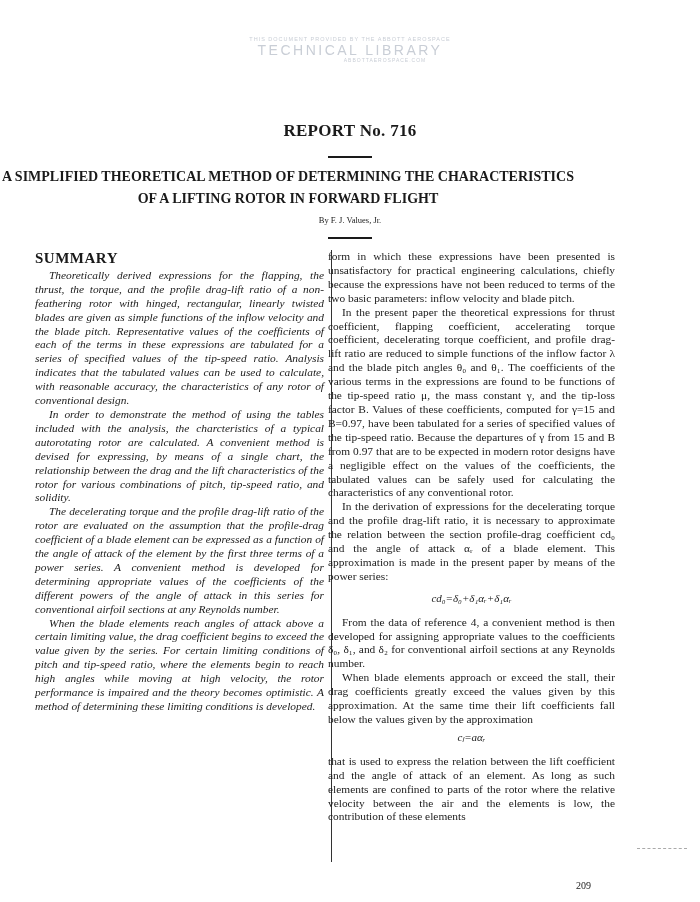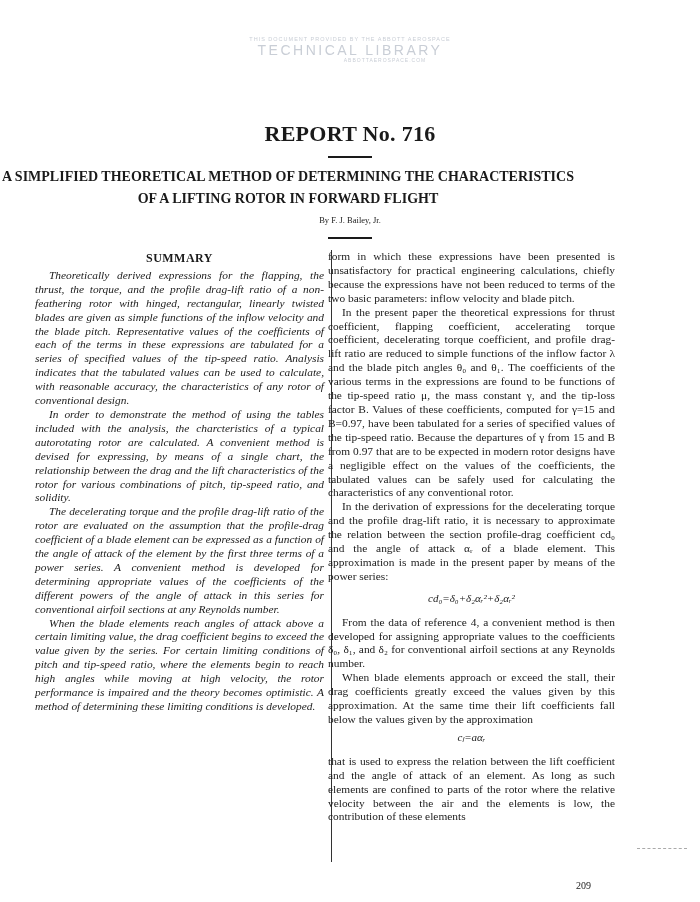--- a/index.html
+++ b/index.html
@@ -3,32 +3,32 @@
 <meta charset="utf-8">
 <style>
   html, body { margin:0; padding:0; background:#ffffff; }
   body { width:700px; height:902px; position:relative; overflow:hidden;
          font-family:"DejaVu Serif","Liberation Serif",serif; color:#1a1a1a; }
   .watermark { position:absolute; top:2px; left:0; width:700px; text-align:center; color:#c9ced6;margin-top:34px; }
   .wm-top { font-family:"Liberation Sans",sans-serif; font-size:5.5px; letter-spacing:1px; }
   .wm-main { font-family:"Liberation Sans",sans-serif; font-size:14px; letter-spacing:2.5px; line-height:14px; margin-top:1px; }
   .wm-url { font-family:"Liberation Sans",sans-serif; font-size:5px; letter-spacing:1px; padding-left:70px; }
   .report-no { position:absolute; top:121px; left:0; width:700px; text-align:center;
-               font-family:"Liberation Serif",serif; font-weight:bold; font-size:22px; letter-spacing:0.3px; }
+               font-family:"Liberation Serif",serif; font-weight:bold; font-size:17px; letter-spacing:0.3px; }
   .rule { position:absolute; height:1.5px; background:#1a1a1a; width:44px; left:328px; }
   .title { position:absolute; top:166px; left:0; width:576px; text-align:center;
            font-family:"Liberation Serif",serif; font-weight:bold; font-size:14px; line-height:22px; }
   .byline { position:absolute; top:215px; left:0; width:700px; text-align:center;
             font-family:"Liberation Serif",serif; font-size:8.5px; }
   .col { position:absolute; font-family:"Liberation Serif",serif; font-size:11.4px; line-height:13.9px; text-align:justify; }
   .col p { margin:0; text-indent:14px; }
   .col-left { left:35px; top:250px; width:289px; }
   .col-right { left:328px; top:250px; width:287px; }
   .col-left .summary-text p { font-style:italic; }
-  .heading { text-align:center; font-weight:bold; font-size:12px; letter-spacing:0.5px; margin:2px 0 3px 0; }
+  .heading { text-align:left; font-weight:bold; font-size:15px; letter-spacing:0.5px; margin:2px 0 3px 0; }
   .heading.intro { margin:7px 0 4px 0; }
   .divider { position:absolute; left:331px; top:250px; width:1px; height:612px; background:#333; }
   .equation { text-align:center; font-style:italic; margin:8px 0 10px 0; font-size:11px; }
   .equation.small { margin:4px 0 10px 0; }
   .no-indent { text-indent:0 !important; }
   .page-num { position:absolute; top:880px; left:576px; font-family:"Liberation Serif",serif; font-size:10px; }
   .margin-dash { position:absolute; top:848px; left:637px; width:50px; height:1px; border-top:1px dashed #aaa; }
 </style>
 </head>
 <body>
@@ -39,40 +39,40 @@
   <div class="wm-url">ABBOTTAEROSPACE.COM</div>
 </div>
 
 <div class="report-no">REPORT No. 716</div>
 <div class="rule" style="top:156px;"></div>
 
 <div class="title">
   <div>A SIMPLIFIED THEORETICAL METHOD OF DETERMINING THE CHARACTERISTICS</div>
   <div>OF A LIFTING ROTOR IN FORWARD FLIGHT</div>
 </div>
-<div class="byline">By F. J. Bailey, Jr.</div>
+<div class="byline">By F. J. Values, Jr.</div>
 <div class="rule" style="top:237px;"></div>
 
 <div class="divider"></div>
 
 <div class="col col-left">
   <div class="heading">SUMMARY</div>
   <div class="summary-text">
     <p>Theoretically derived expressions for the flapping, the thrust, the torque, and the profile drag-lift ratio of a non-feathering rotor with hinged, rectangular, linearly twisted blades are given as simple functions of the inflow velocity and the blade pitch. Representative values of the coefficients of each of the terms in these expressions are tabulated for a series of specified values of the tip-speed ratio. Analysis indicates that the tabulated values can be used to calculate, with reasonable accuracy, the characteristics of any rotor of conventional design.</p>
     <p>In order to demonstrate the method of using the tables included with the analysis, the charcteristics of a typical autorotating rotor are calculated. A convenient method is devised for expressing, by means of a single chart, the relationship between the drag and the lift characteristics of the rotor for various combinations of pitch, tip-speed ratio, and solidity.</p>
     <p>The decelerating torque and the profile drag-lift ratio of the rotor are evaluated on the assumption that the profile-drag coefficient of a blade element can be expressed as a function of the angle of attack of the element by the first three terms of a power series. A convenient method is developed for determining appropriate values of the coefficients of the different powers of the angle of attack in this series for conventional airfoil sections at any Reynolds number.</p>
     <p>When the blade elements reach angles of attack above a certain limiting value, the drag coefficient begins to exceed the value given by the series. For certain limiting conditions of pitch and tip-speed ratio, where the elements begin to reach high angles while moving at high velocity, the rotor performance is impaired and the theory becomes optimistic. A method of determining these limiting conditions is developed.</p>
   </div>
 </div>
 
 <div class="col col-right">
   <p class="no-indent">form in which these expressions have been presented is unsatisfactory for practical engineering calculations, chiefly because the expressions have not been reduced to terms of the two basic parameters: inflow velocity and blade pitch.</p>
   <p>In the present paper the theoretical expressions for thrust coefficient, flapping coefficient, accelerating torque coefficient, decelerating torque coefficient, and profile drag-lift ratio are reduced to simple functions of the inflow factor λ and the blade pitch angles θ₀ and θ₁. The coefficients of the various terms in the expressions are found to be functions of the tip-speed ratio μ, the mass constant γ, and the tip-loss factor B. Values of these coefficients, computed for γ=15 and B=0.97, have been tabulated for a series of specified values of the tip-speed ratio. Because the departures of γ from 15 and B from 0.97 that are to be expected in modern rotor designs have a negligible effect on the values of the coefficients, the tabulated values can be safely used for calculating the characteristics of any conventional rotor.</p>
   <p>In the derivation of expressions for the decelerating torque and the profile drag-lift ratio, it is necessary to approximate the relation between the section profile-drag coefficient cd₀ and the angle of attack αᵣ of a blade element. This approximation is made in the present paper by means of the power series:</p>
-  <div class="equation">cd₀=δ₀+δ₂αᵣ²+δ₂αᵣ²</div>
+  <div class="equation">cd₀=δ₀+δ₁αᵣ+δ₁αᵣ</div>
   <p>From the data of reference 4, a convenient method is then developed for assigning appropriate values to the coefficients δ₀, δ₁, and δ₂ for conventional airfoil sections at any Reynolds number.</p>
   <p>When blade elements approach or exceed the stall, their drag coefficients greatly exceed the values given by this approximation. At the same time their lift coefficients fall below the values given by the approximation</p>
   <div class="equation small">cₗ=aαᵣ</div>
   <p class="no-indent">that is used to express the relation between the lift coefficient and the angle of attack of an element. As long as such elements are confined to parts of the rotor where the relative velocity between the air and the elements is low, the contribution of these elements</p>
 </div>
 
 <div class="margin-dash"></div>
 <div class="page-num">209</div>
 
 </body></html>

